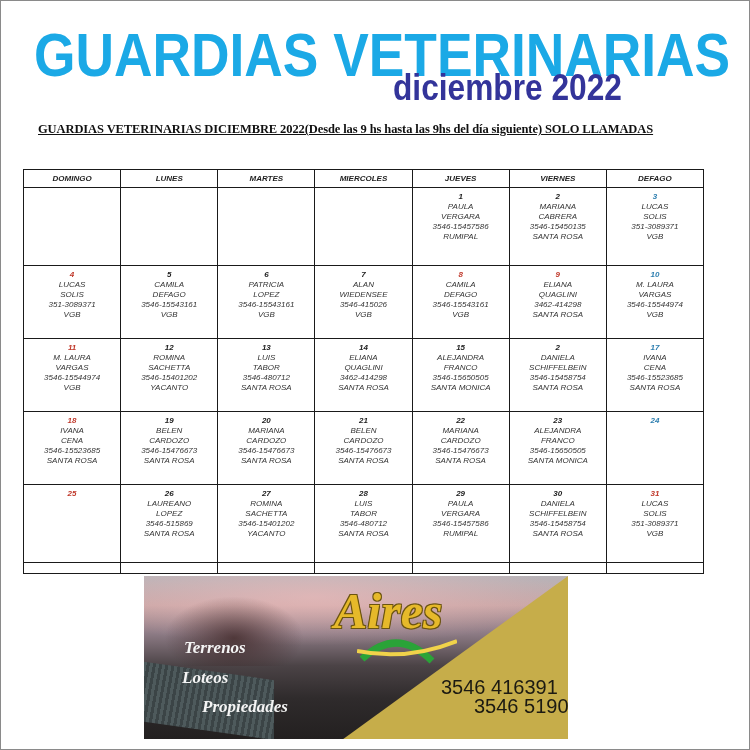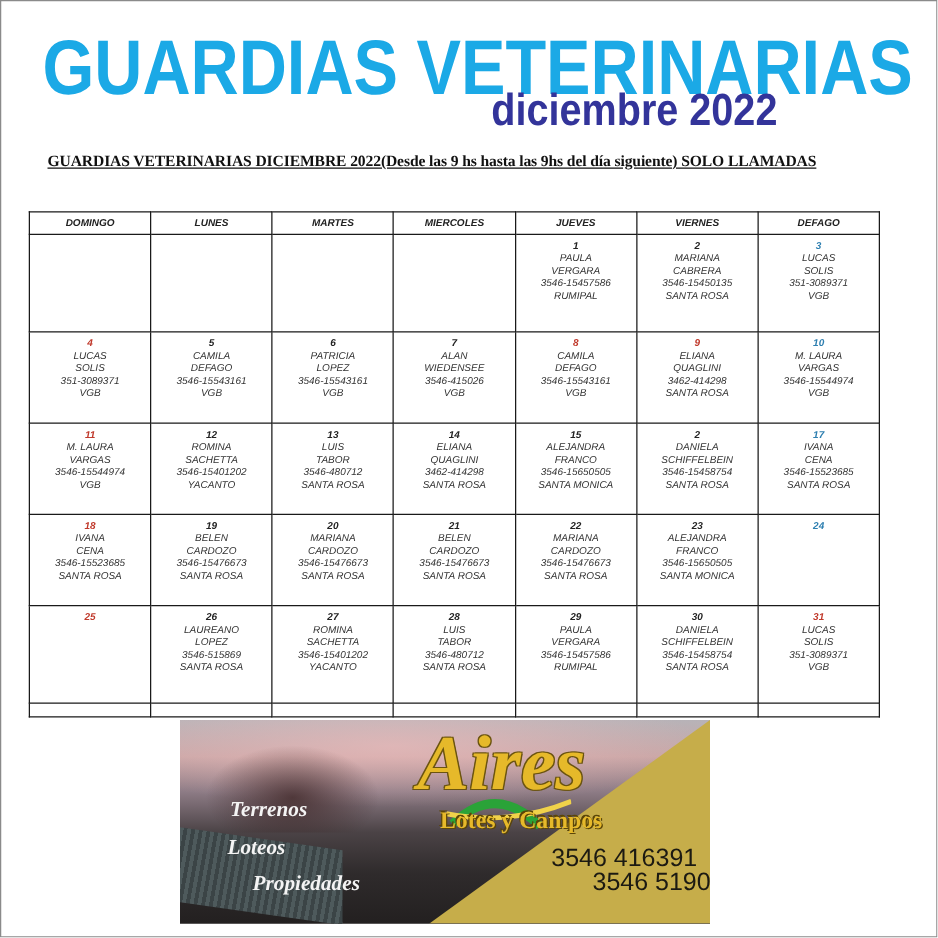--- a/index.html
+++ b/index.html
@@ -71,21 +71,21 @@
       background: radial-gradient(ellipse at 50% 60%, rgba(60,35,35,0.75), rgba(60,35,35,0) 70%);
     }
     .banner .gold {
       position: absolute; left: 0; top: 0; width: 100%; height: 100%;
       background: #c6ad4a;
       clip-path: polygon(100% 0, 100% 100%, 47% 100%);
     }
     .aires {
       position: absolute; left: 190px; top: 10px;
       font-family: "Liberation Serif", serif; font-style: italic; font-weight: bold;
-      font-size: 62px; line-height: 50px; color: #e6b92a;
+      font-size: 50px; line-height: 50px; color: #e6b92a;
       text-shadow: 1px 1px 0 #6b5410, -1px -1px 0 #6b5410, 1px -1px 0 #6b5410, -1px 1px 0 #6b5410;
     }
     .swoosh {
       position: absolute; left: 213px; top: 45px; width: 100px; height: 50px;
     }
     .lotes {
       position: absolute; left: 208px; top: 70px;
       font-family: "Liberation Serif", serif; font-weight: bold;
       font-size: 19px; color: #e6b92a;
       text-shadow: 1px 1px 0 #5a4508, -1px -1px 0 #5a4508;
@@ -374,20 +374,19 @@
 <div class="banner">
   <div class="sky-glow"></div>
   <div class="tree"></div>
   <div class="roof"></div>
   <div class="gold"></div>
   <div class="aires">Aires</div>
   <svg class="swoosh" viewBox="0 0 100 50">
     <path d="M5 38 Q40 5 75 40" stroke="#2aa338" stroke-width="7" fill="none"></path>
     <path d="M0 30 Q50 40 100 20" stroke="#f0d24a" stroke-width="4" fill="none"></path>
   </svg>
-  <div class="lotes">Lotes y Campos</div>
   <div class="script" style="left:40px; top:62px;">Terrenos</div>
   <div class="script" style="left:38px; top:92px;">Loteos</div>
   <div class="script" style="left:42px; top:121px;padding-left:16px;">Propiedades</div>
   <div class="phone" style="left:297px; top:100px;">3546 416391</div>
   <div class="phone" style="left:330px; top:119px;">3546 519097</div>
   <div class="email">aireslotesycampos@gmail.com</div>
 </div>
 
 </body></html>

